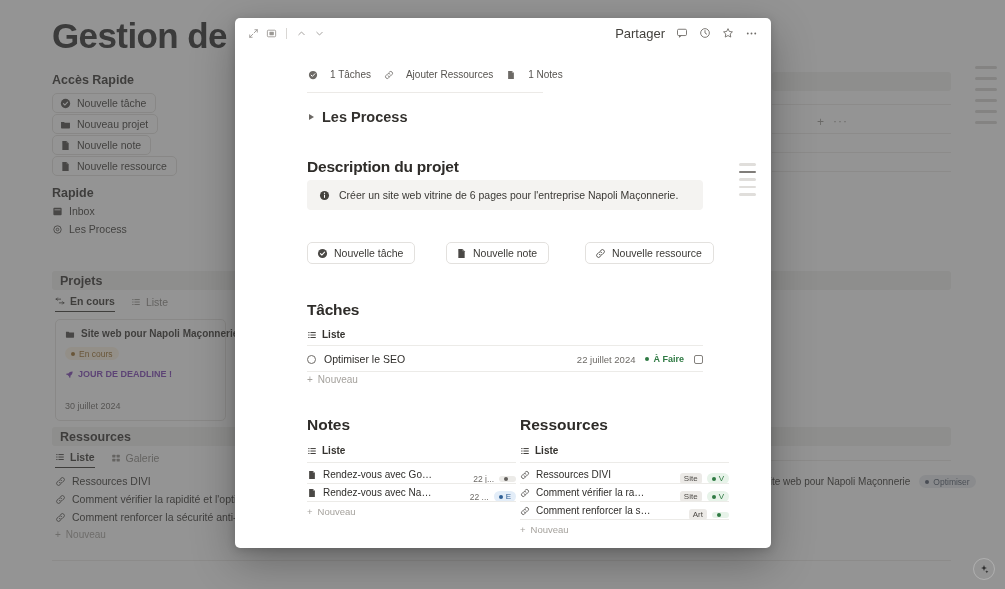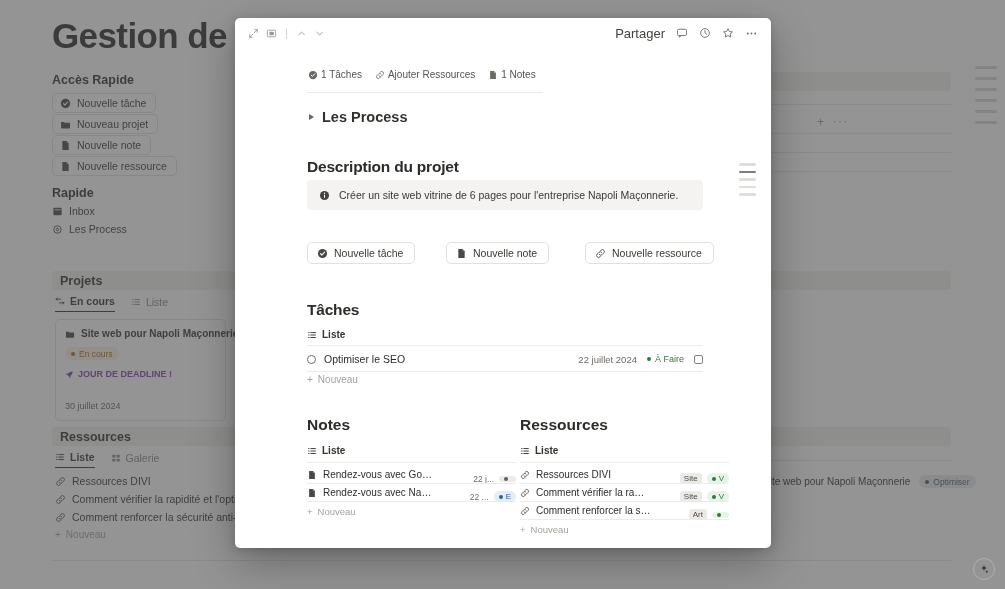--- a/index.html
+++ b/index.html
@@ -119,21 +119,21 @@
   .icn { display:inline-flex; }
   .icn svg { display:block; }
 
   .modal-body { position:absolute; left:0; top:30px; right:0; bottom:0; overflow:hidden; }
 
   .meta-row {
     position:absolute; left:73px; top:21px;
     display:flex; align-items:center; gap:13px;
     font-size:10px; color:#56534f;
   }
-  .meta-row span { display:flex; align-items:center; gap:3px; }
+  .meta-row span { display:flex; align-items:center; gap:12px; }
   .meta-row svg { width:10px; height:10px; }
   .meta-sep { position:absolute; left:72px; top:44px; width:236px; height:1px; background:#eceae7; }
 
   .process-row {
     position:absolute; left:74px; top:61px;
     display:flex; align-items:center; gap:8px;
     font-size:14.5px; font-weight:700; color:#33312e;
   }
   .caret { width:0;height:0;border-left:5px solid #6b6864;border-top:3.5px solid transparent;border-bottom:3.5px solid transparent; }
 
@@ -161,21 +161,21 @@
 
   .divider { position:absolute; height:1px; background:#ecebe8; }
 
   .task-row {
     position:absolute; left:72px; width:396px; height:22px;
     display:flex; align-items:center; gap:8px;
   }
   .task-title { font-size:10.5px; color:#2f2d2a; font-weight:500; }
   .task-right { margin-left:auto; display:flex; align-items:center; gap:10px; }
   .task-date { font-size:9.5px; color:#6d6a66; }
-  .pill.afaire { background:transparent; color:#2f7a43; font-size:9px; padding:0; font-weight:400;}
+  .pill.afaire { background:transparent; color:#2f7a43; font-size:9px; padding:0; font-weight:700;}
   .checkbox { width:9px;height:9px;border:1.3px solid #84817d;border-radius:2px; }
   .circle-o { width:9px;height:9px;border:1.4px solid #6f6c68;border-radius:50%; }
 
   .col { position:absolute; width:209px; }
   .col-title { font-size:15.5px; font-weight:700; color:#2e2c29; }
   .l-row { display:flex; align-items:center; gap:6px; height:17px; font-size:10px; color:#2f2d2a; }
   .l-row .lbl { font-weight:500; overflow:hidden; white-space:nowrap; text-overflow:ellipsis; }
   .l-row svg { width:10px; height:10px; flex:0 0 auto; }
   .l-right { margin-left:auto; display:flex; align-items:center; gap:5px;margin-top:8px; }
   .l-date { font-size:8.5px; color:#6d6a66; white-space:nowrap; }

